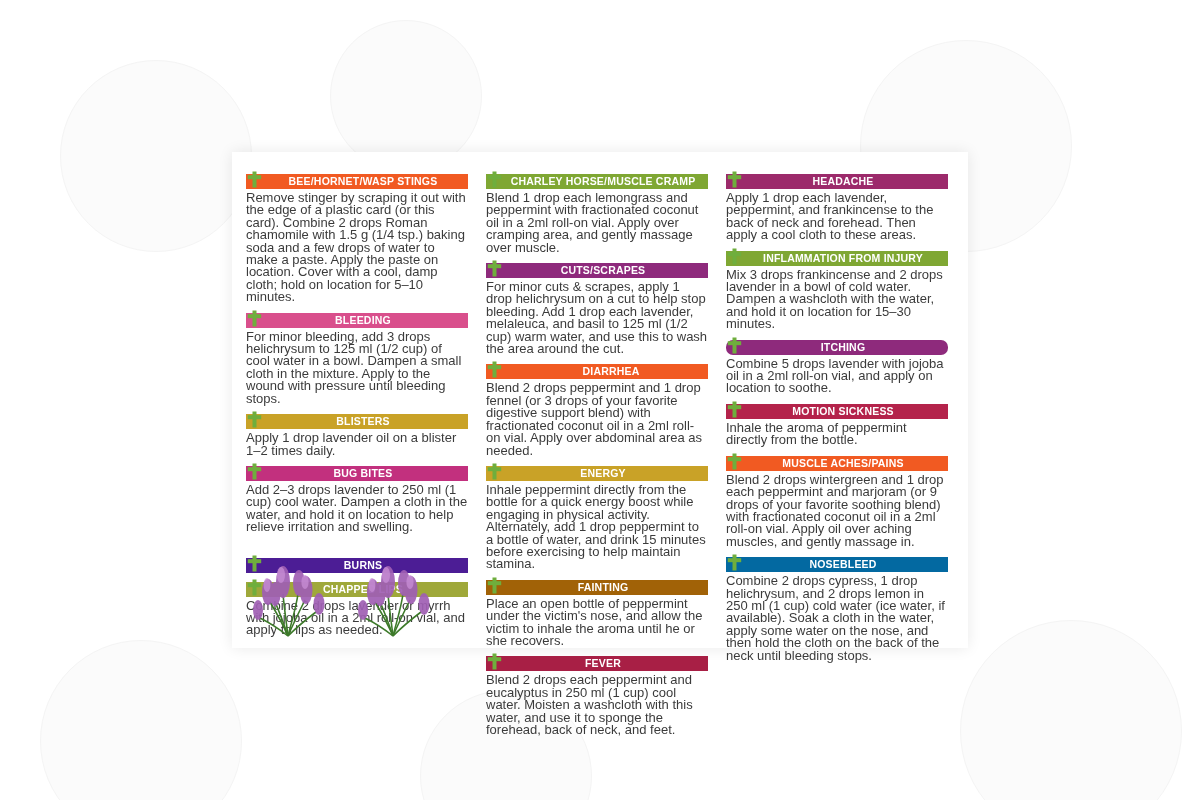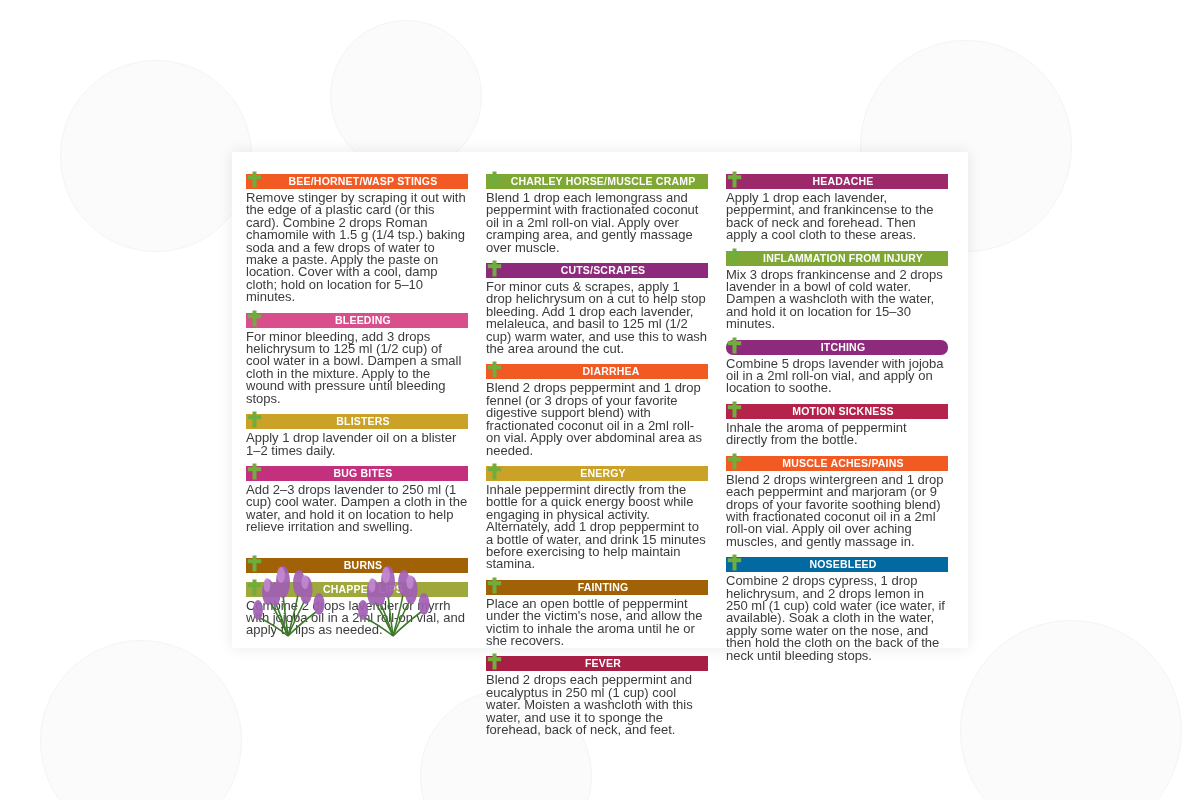--- a/index.html
+++ b/index.html
@@ -152,21 +152,21 @@
               <svg viewBox="0 0 15 17" width="15" height="17">
                 <rect x="5.5" y="0.5" width="4" height="16" fill="#6fae3d"></rect>
                 <rect x="0.8" y="4.2" width="13.4" height="4" fill="#6fae3d"></rect>
               </svg>
             </span>
             <span class="title">BUG BITES</span>
           </div>
           <div class="body">Add 2–3 drops lavender to 250 ml (1 cup) cool water. Dampen a cloth in the water, and hold it on location to help relieve irritation and swelling.</div>
         </div>
         <div class="entry">
-          <div class="bar" style="background: #a16207; margin-top: 24px;">
+          <div class="bar" style="background: #4c1d95; margin-top: 24px;">
             <span class="plus">
               <svg viewBox="0 0 15 17" width="15" height="17">
                 <rect x="5.5" y="0.5" width="4" height="16" fill="#6fae3d"></rect>
                 <rect x="0.8" y="4.2" width="13.4" height="4" fill="#6fae3d"></rect>
               </svg>
             </span>
             <span class="title">BURNS</span>
           </div>
         </div>
         <div class="entry">

